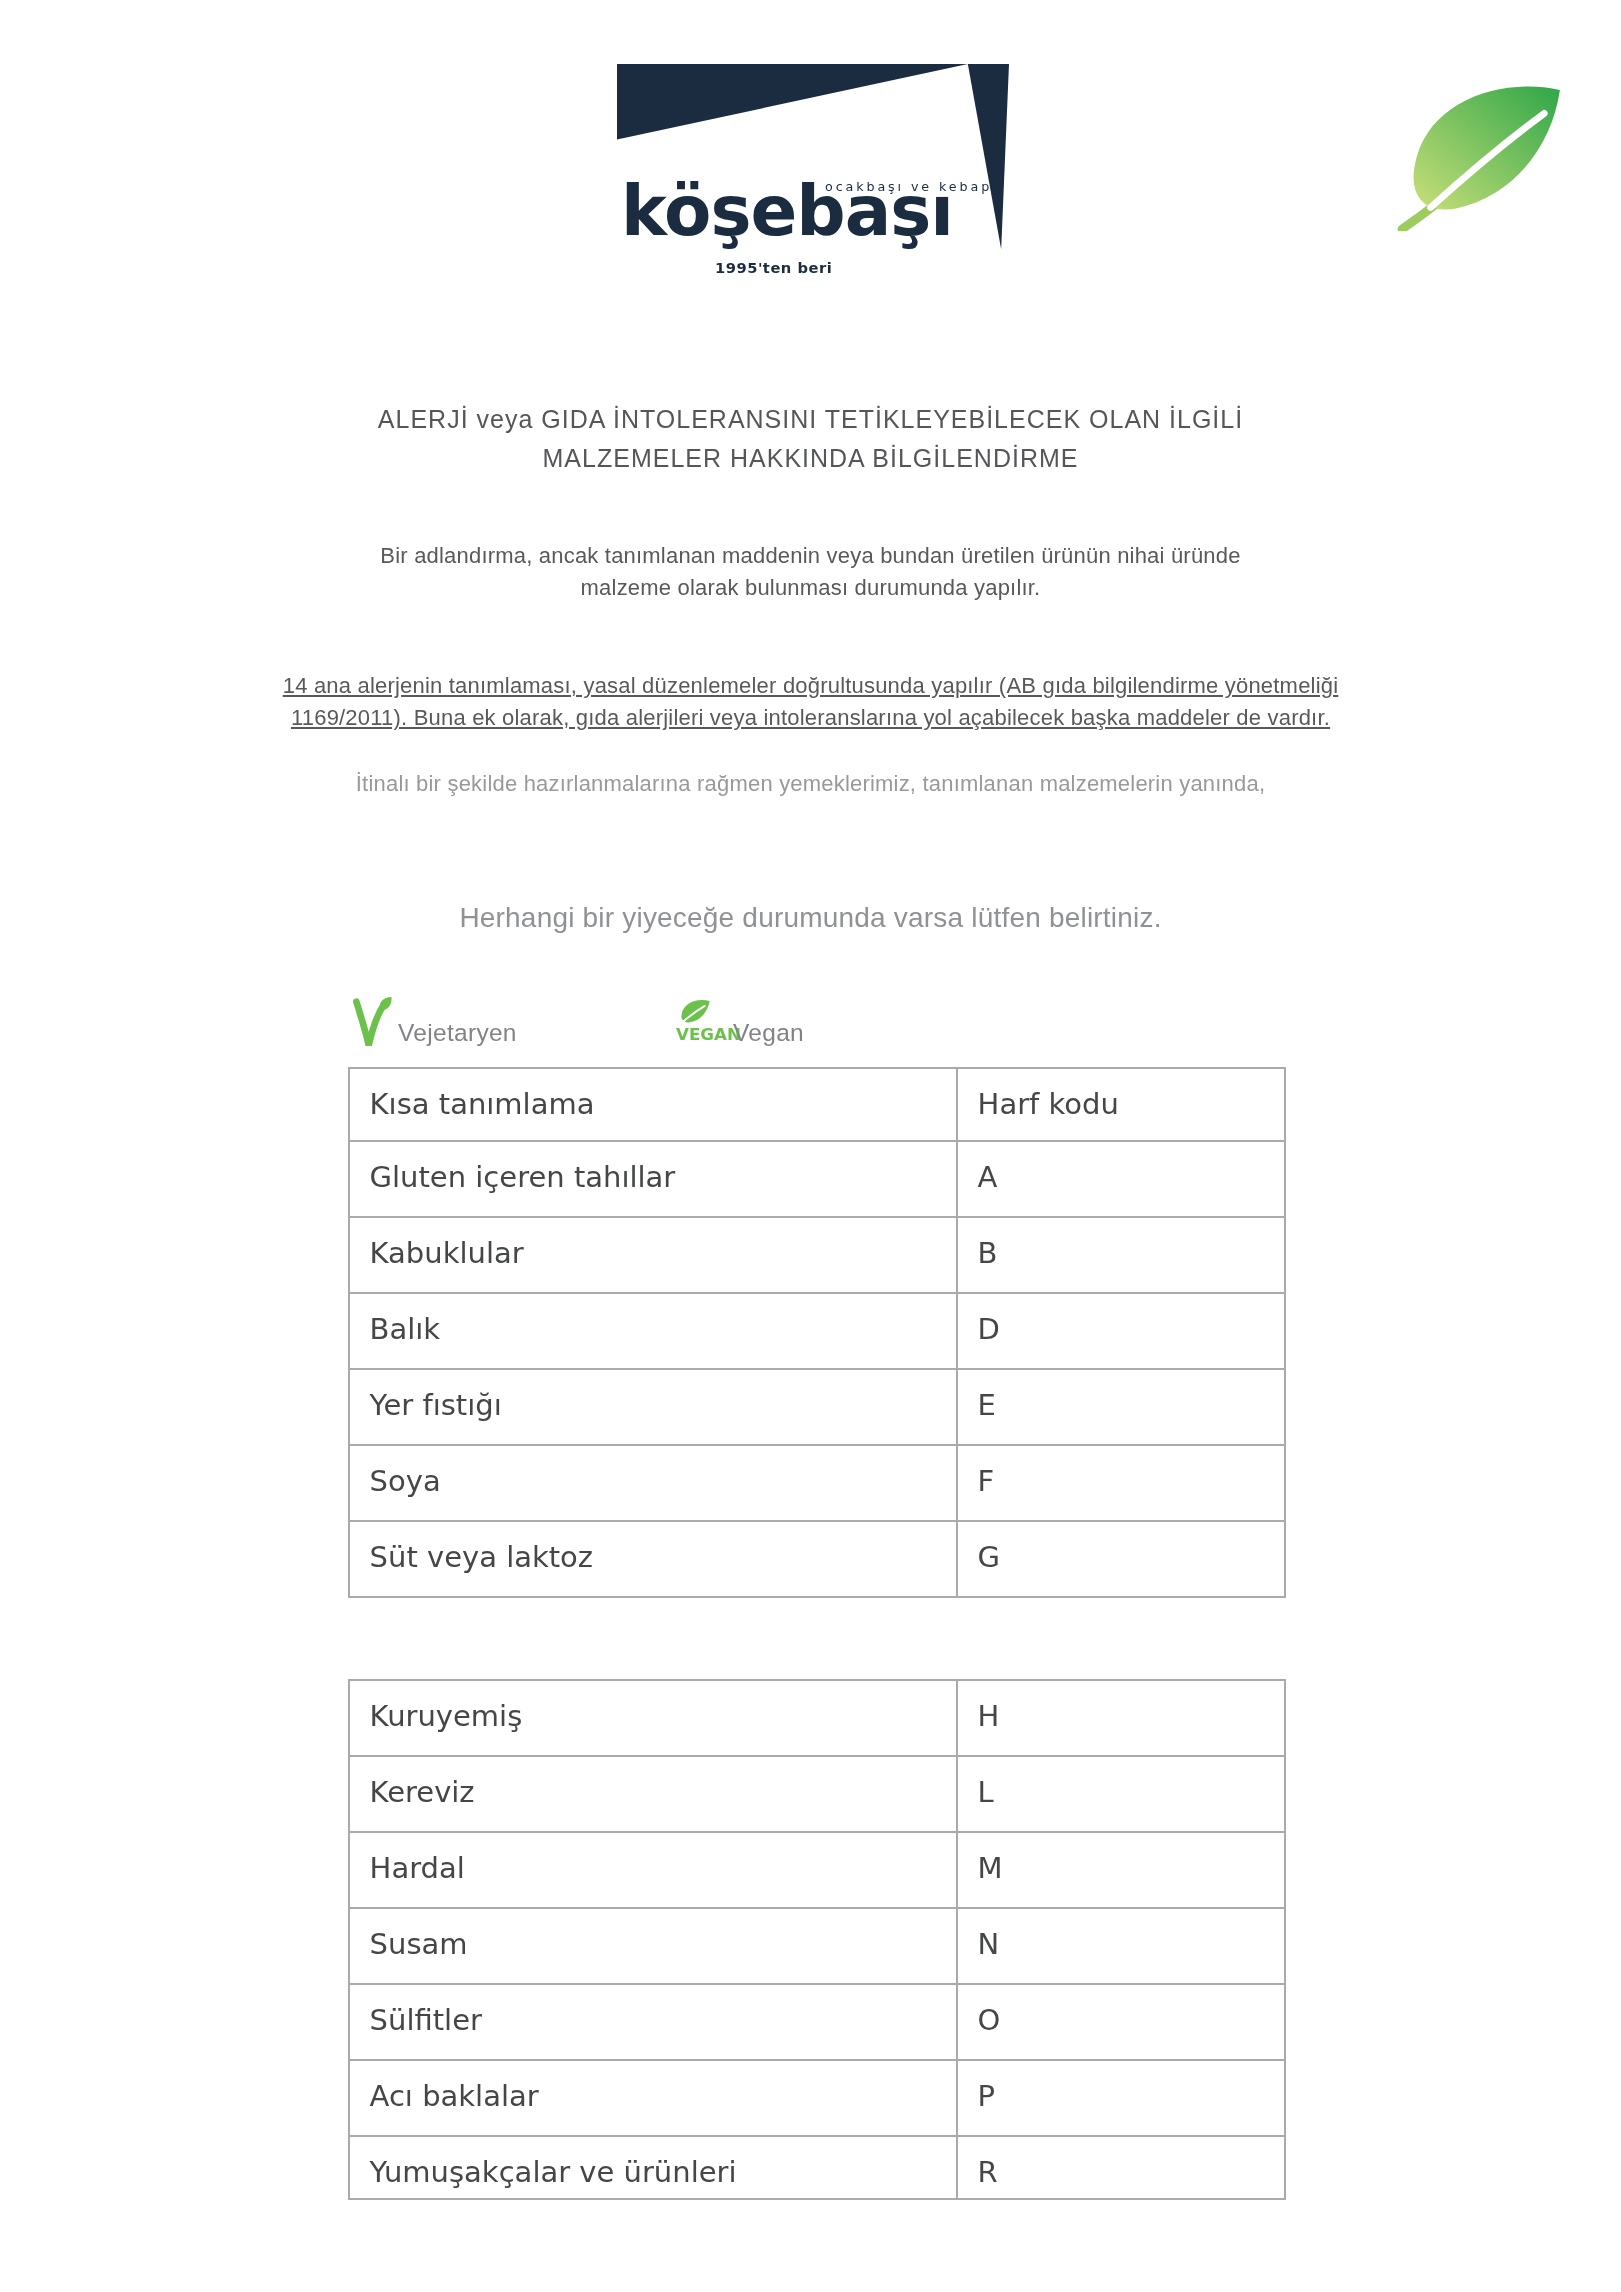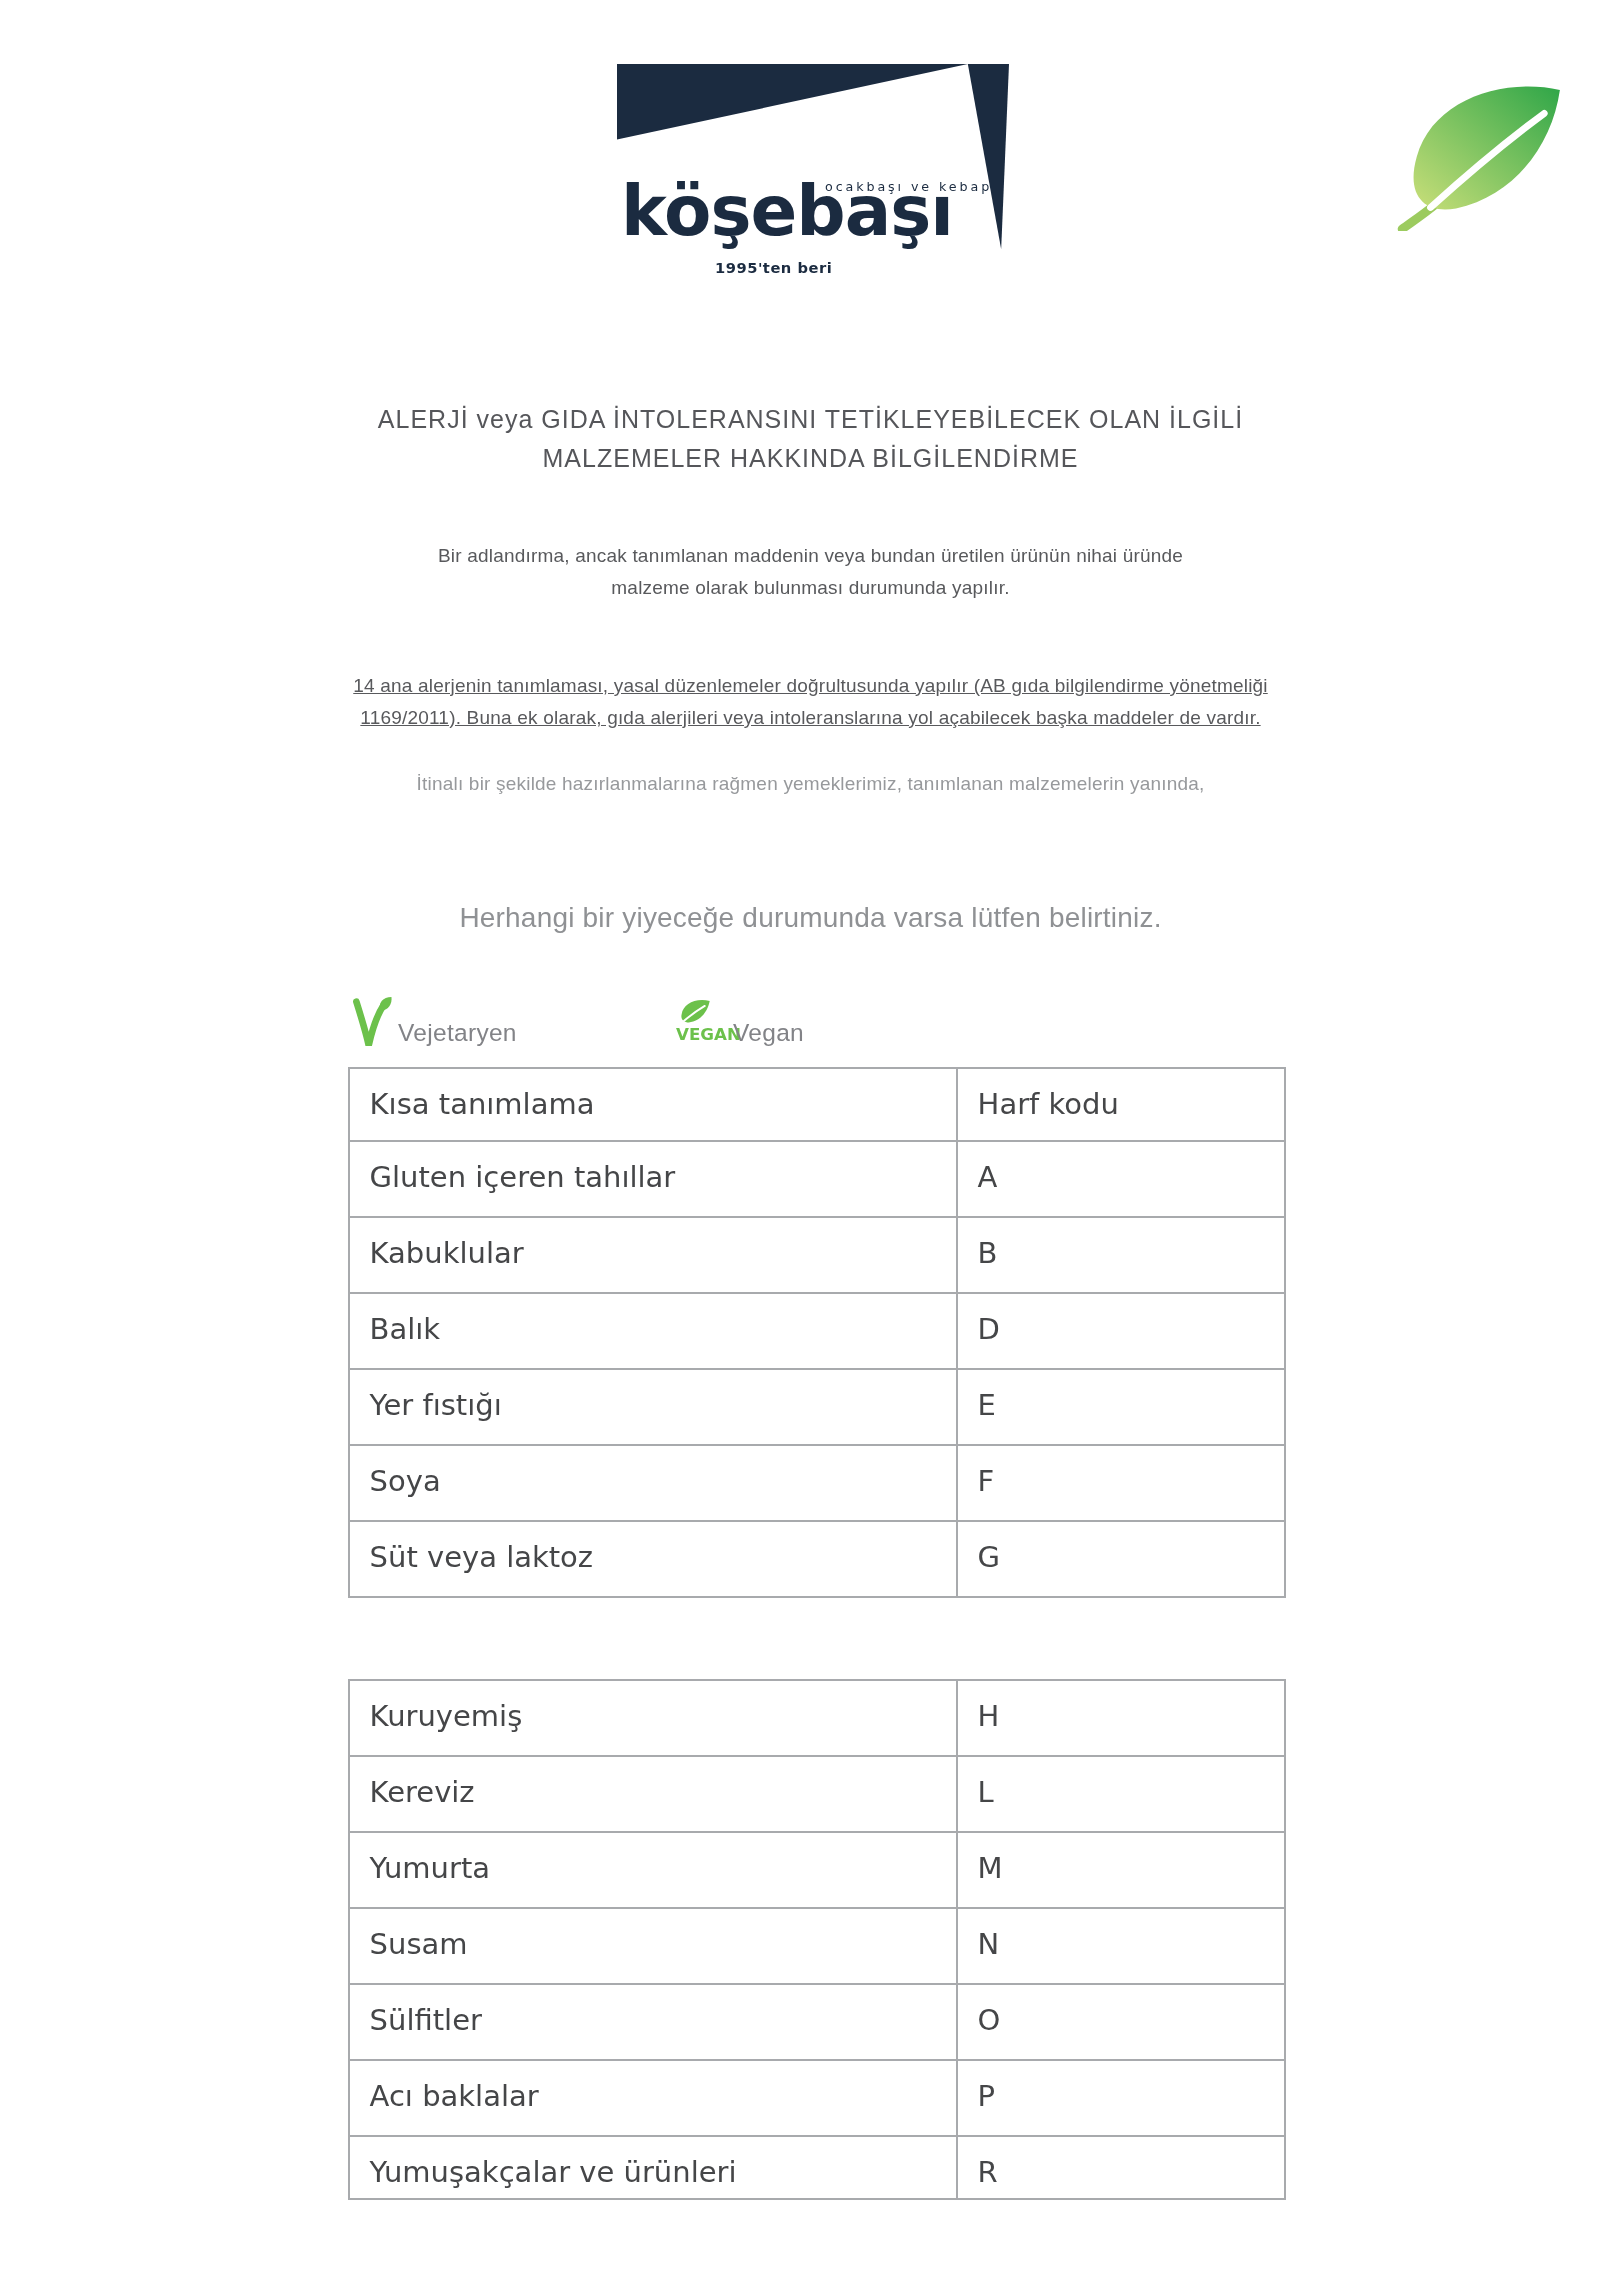--- a/index.html
+++ b/index.html
@@ -29,21 +29,21 @@
     font-family:"DejaVu Sans", sans-serif;font-weight:700;
     font-size:14.7px;color:#1b2b40;letter-spacing:0.5px;
   }
 
   
   .leaf{left:1397px;top:84px;width:169px;height:147px;}
 
   
   .centered{left:0;width:1621px;text-align:center;}
   .title{top:400px;font-size:25px;line-height:39px;letter-spacing:1px;color:#55565a;}
-  .p{font-size:19px;line-height:32px;letter-spacing:0.2px;color:#58595c;}
+  .p{font-size:22px;line-height:32px;letter-spacing:0.2px;color:#58595c;}
   .p1{top:540px;}
   .p2{top:670px;text-decoration:underline;}
   .p3{top:768px;color:#97999c;}
   .p4{top:900px;font-size:28px;line-height:35px;color:#8f9194;}
 
   
   .veg-icon{left:351px;top:996px;width:43px;height:55px;}
   .legend-label{font-size:24.5px;color:#828387;letter-spacing:0.3px;}
   .veg-label{left:398px;top:1019px;}
   .vegan-badge{left:676px;top:998px;width:53px;height:47px;}
@@ -182,21 +182,21 @@
     <tbody>
         <tr>
           <td>Kuruyemiş</td>
           <td>H</td>
         </tr>
         <tr>
           <td>Kereviz</td>
           <td>L</td>
         </tr>
         <tr>
-          <td>Yumurta</td>
+          <td>Hardal</td>
           <td>M</td>
         </tr>
         <tr>
           <td>Susam</td>
           <td>N</td>
         </tr>
         <tr>
           <td>Sülfitler</td>
           <td>O</td>
         </tr>

